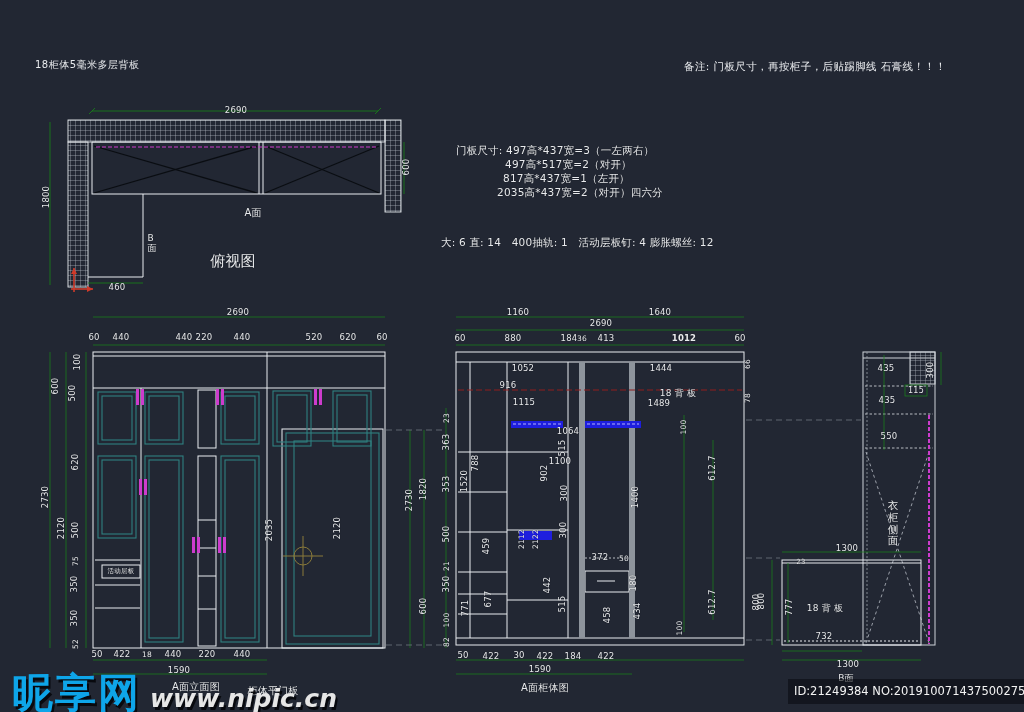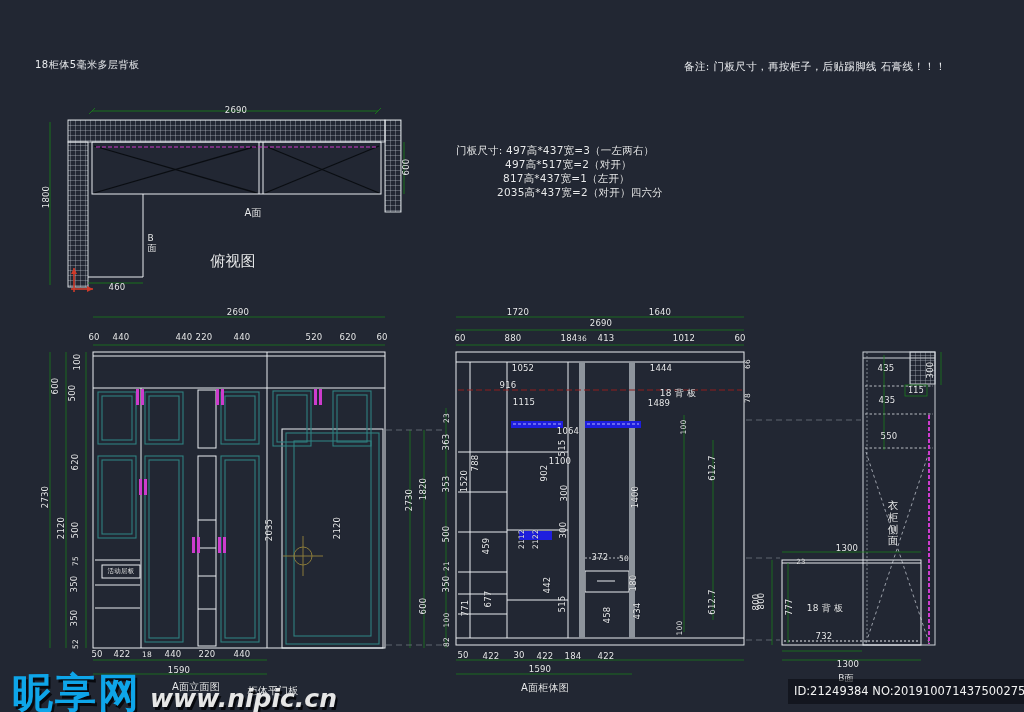--- a/index.html
+++ b/index.html
@@ -223,20 +223,21 @@
       <div class="lbl" style="left: 407px; top: 167px; transform: translate(-50%, -50%) rotate(-90deg);">600</div>
       <div class="lbl" style="left: 117px; top: 288px; transform: translate(-50%, -50%);">460</div>
       <div class="lbl" style="left: 253px; top: 213px; font-size: 10px; transform: translate(-50%, -50%);">A面</div>
       <div class="lbl" style="left: 152px; top: 243px; font-size: 9px; transform: translate(-50%, -50%);">B
 面</div>
       <div class="lbl" style="left: 233px; top: 261px; font-size: 15px; transform: translate(-50%, -50%);">俯视图</div>
       <div class="lbl" style="left: 456px; top: 151px; font-size: 10.5px; transform: translate(0px, -50%);">门板尺寸: 497高*437宽=3（一左两右）</div>
       <div class="lbl" style="left: 505px; top: 165px; font-size: 10.5px; transform: translate(0px, -50%);">497高*517宽=2（对开）</div>
       <div class="lbl" style="left: 503px; top: 179px; font-size: 10.5px; transform: translate(0px, -50%);">817高*437宽=1（左开）</div>
       <div class="lbl" style="left: 497px; top: 193px; font-size: 10.5px; transform: translate(0px, -50%);">2035高*437宽=2（对开）四六分</div>
+      <div class="lbl" style="left: 441px; top: 243px; font-size: 10.5px; transform: translate(0px, -50%);">大: 6 直: 14   400抽轨: 1   活动层板钉: 4 膨胀螺丝: 12</div>
       <div class="lbl" style="left: 238px; top: 313px; transform: translate(-50%, -50%);">2690</div>
       <div class="lbl" style="left: 94px; top: 338px; transform: translate(-50%, -50%);">60</div>
       <div class="lbl" style="left: 121px; top: 338px; transform: translate(-50%, -50%);">440</div>
       <div class="lbl" style="left: 184px; top: 338px; transform: translate(-50%, -50%);">440</div>
       <div class="lbl" style="left: 204px; top: 338px; transform: translate(-50%, -50%);">220</div>
       <div class="lbl" style="left: 242px; top: 338px; transform: translate(-50%, -50%);">440</div>
       <div class="lbl" style="left: 314px; top: 338px; transform: translate(-50%, -50%);">520</div>
       <div class="lbl" style="left: 348px; top: 338px; transform: translate(-50%, -50%);">620</div>
       <div class="lbl" style="left: 382px; top: 338px; transform: translate(-50%, -50%);">60</div>
       <div class="lbl" style="left: 78px; top: 362px; transform: translate(-50%, -50%) rotate(-90deg);">100</div>
@@ -266,29 +267,29 @@
       <div class="lbl" style="left: 447px; top: 442px; transform: translate(-50%, -50%) rotate(-90deg);">363</div>
       <div class="lbl" style="left: 447px; top: 484px; transform: translate(-50%, -50%) rotate(-90deg);">353</div>
       <div class="lbl" style="left: 424px; top: 489px; transform: translate(-50%, -50%) rotate(-90deg);">1820</div>
       <div class="lbl" style="left: 410px; top: 500px; transform: translate(-50%, -50%) rotate(-90deg);">2730</div>
       <div class="lbl" style="left: 447px; top: 534px; transform: translate(-50%, -50%) rotate(-90deg);">500</div>
       <div class="lbl" style="left: 447px; top: 566px; font-size: 7.5px; transform: translate(-50%, -50%) rotate(-90deg);">21</div>
       <div class="lbl" style="left: 447px; top: 584px; transform: translate(-50%, -50%) rotate(-90deg);">350</div>
       <div class="lbl" style="left: 424px; top: 606px; transform: translate(-50%, -50%) rotate(-90deg);">600</div>
       <div class="lbl" style="left: 447px; top: 620px; font-size: 7.5px; transform: translate(-50%, -50%) rotate(-90deg);">100</div>
       <div class="lbl" style="left: 447px; top: 642px; font-size: 7.5px; transform: translate(-50%, -50%) rotate(-90deg);">82</div>
-      <div class="lbl" style="left: 518px; top: 313px; transform: translate(-50%, -50%);">1720</div>
+      <div class="lbl" style="left: 518px; top: 313px; transform: translate(-50%, -50%);">1160</div>
       <div class="lbl" style="left: 601px; top: 324px; transform: translate(-50%, -50%);">2690</div>
       <div class="lbl" style="left: 660px; top: 313px; transform: translate(-50%, -50%);">1640</div>
       <div class="lbl" style="left: 460px; top: 339px; transform: translate(-50%, -50%);">60</div>
       <div class="lbl" style="left: 513px; top: 339px; transform: translate(-50%, -50%);">880</div>
       <div class="lbl" style="left: 569px; top: 339px; transform: translate(-50%, -50%);">184</div>
       <div class="lbl" style="left: 582px; top: 339px; font-size: 7.5px; transform: translate(-50%, -50%);">36</div>
       <div class="lbl" style="left: 606px; top: 339px; transform: translate(-50%, -50%);">413</div>
-      <div class="lbl" style="left: 684px; top: 339px; transform: translate(-50%, -50%);">1012</div>
+      <div class="lbl" style="left: 684px; top: 339px; transform: translate(-50%, -50%); font-weight: bold;">1012</div>
       <div class="lbl" style="left: 740px; top: 339px; transform: translate(-50%, -50%);">60</div>
       <div class="lbl" style="left: 523px; top: 369px; transform: translate(-50%, -50%);">1052</div>
       <div class="lbl" style="left: 508px; top: 386px; transform: translate(-50%, -50%);">916</div>
       <div class="lbl" style="left: 524px; top: 403px; transform: translate(-50%, -50%);">1115</div>
       <div class="lbl" style="left: 661px; top: 369px; transform: translate(-50%, -50%);">1444</div>
       <div class="lbl" style="left: 678px; top: 393px; font-size: 9px; transform: translate(-50%, -50%);">18 背 板</div>
       <div class="lbl" style="left: 659px; top: 404px; transform: translate(-50%, -50%);">1489</div>
       <div class="lbl" style="left: 748px; top: 364px; font-size: 7.5px; transform: translate(-50%, -50%) rotate(-90deg);">66</div>
       <div class="lbl" style="left: 748px; top: 398px; font-size: 7.5px; transform: translate(-50%, -50%) rotate(-90deg);">78</div>
       <div class="lbl" style="left: 568px; top: 432px; transform: translate(-50%, -50%);">1064</div>

